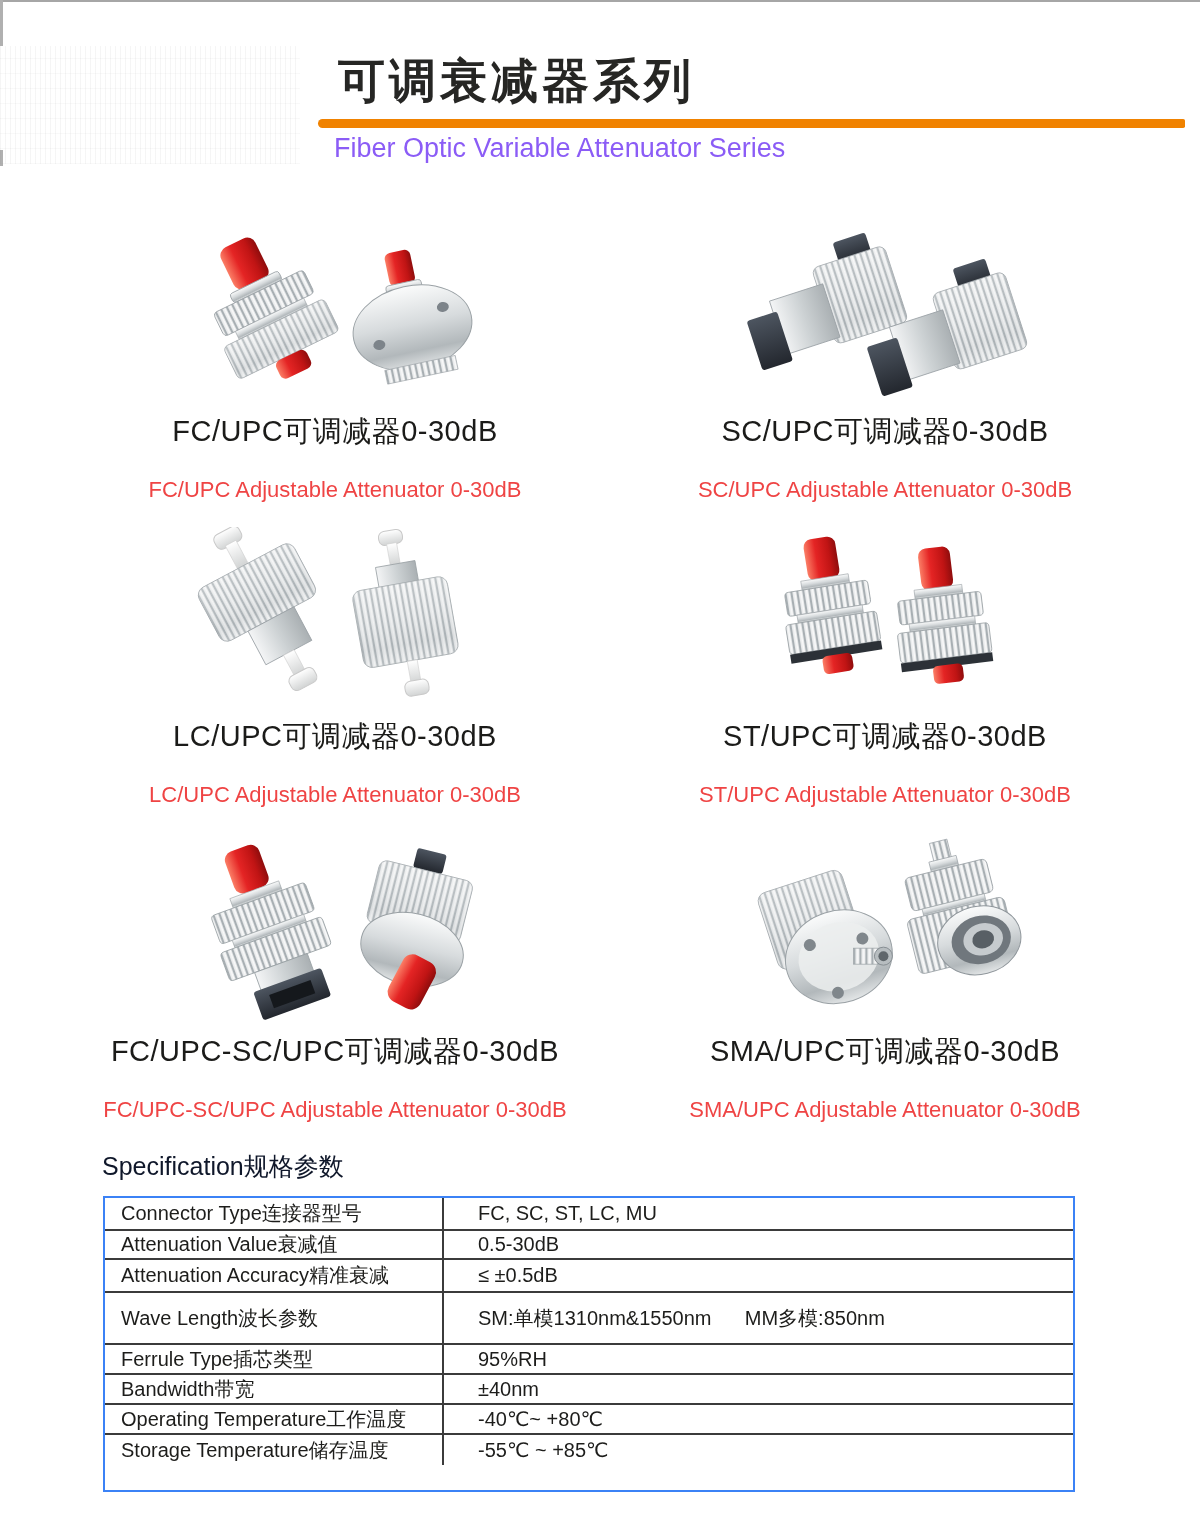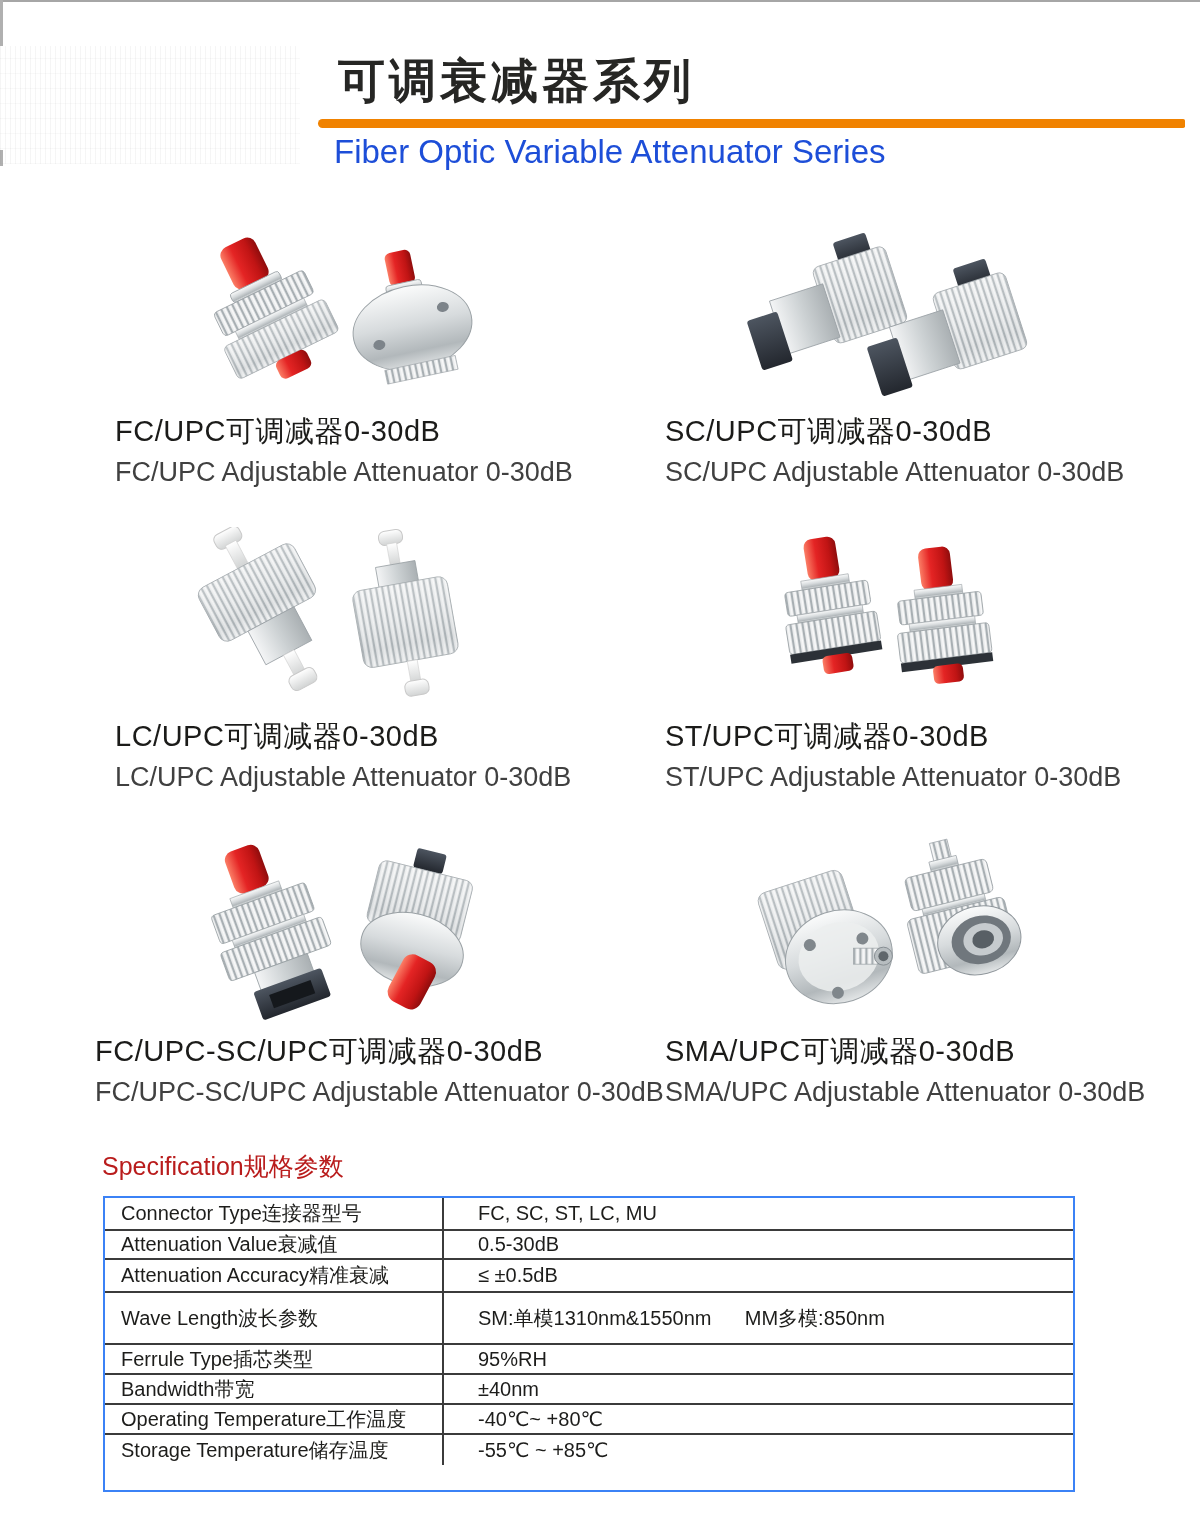--- a/index.html
+++ b/index.html
@@ -10,35 +10,35 @@
   .top-rule{position:absolute;top:0;left:0;width:1200px;height:2px;background:#a6a6a6}
   .edge-mark{position:absolute;background:#b0b0b0}
   .watermark{
     position:absolute;left:0;top:46px;width:300px;height:118px;
     background:
       repeating-linear-gradient(90deg,rgba(130,130,130,.08) 0 1px,transparent 1px 5px),
       repeating-linear-gradient(0deg,rgba(130,130,130,.05) 0 1px,transparent 1px 15px);
   }
   .title-cn{position:absolute;left:338px;top:50px;font-size:47px;font-weight:bold;letter-spacing:4px;color:#262624;white-space:nowrap}
   .accent-bar{position:absolute;left:318px;top:119px;width:867px;height:9px;border-radius:5px 2px 2px 5px;background:#F08200}
-  .title-en{position:absolute;left:334px;top:133px;font-size:33px;color:#1d4ed8;white-space:nowrap}
-
-  .product-card{position:absolute;}
+  .title-en{position:absolute;left:334px;top:133px;font-size:27px;color:#8b5cf6;white-space:nowrap}
+
+  .product-card{position:absolute;text-align:center}
   .product-photo{display:block;margin:0 auto}
   .p-cn{font-size:29px;color:#1b1b19;letter-spacing:.5px;white-space:nowrap}
-  .p-en{font-size:27px;color:#404040;margin-top:5px;white-space:nowrap}
+  .p-en{font-size:22px;color:#ef4444;margin-top:25px;white-space:nowrap}
 
   #card-fc  {left:115px;top:222px;width:440px}
   #card-sc  {left:665px;top:222px;width:440px}
   #card-lc  {left:115px;top:527px;width:440px}
   #card-st  {left:665px;top:527px;width:440px}
   #card-fcsc{left:95px; top:837px;width:480px}
   #card-sma {left:665px;top:837px;width:440px}
 
-  .spec-heading{position:absolute;left:102px;top:1150px;font-size:25px;color:#b91c1c}
+  .spec-heading{position:absolute;left:102px;top:1150px;font-size:25px;color:#0f172a}
   .spec-table{
     position:absolute;left:103px;top:1196px;width:972px;box-sizing:border-box;
     display:grid;grid-template-columns:337px 1fr;
     grid-template-rows:33px 29px 33px 52px 30px 30px 30px 30px 25px;
     border:2px solid #3b82f6;font-size:20px;background:#fff;
   }
   .sc-l{display:flex;align-items:center;padding-left:16px;border-bottom:2px solid #3b3b3b;white-space:pre;overflow:hidden}
   .sc-v{display:flex;align-items:center;padding-left:34px;border-left:2px solid #3b3b3b;border-bottom:2px solid #3b3b3b;white-space:pre;overflow:hidden}
   .nb{border-bottom:none}
 </style>

